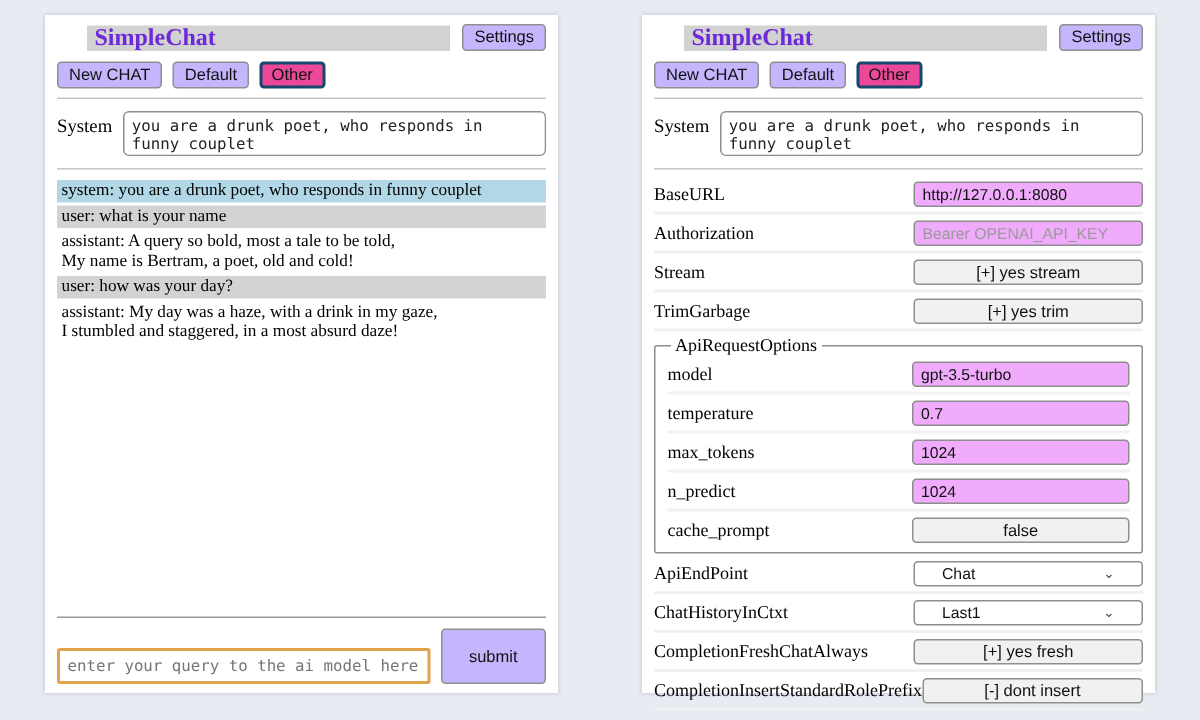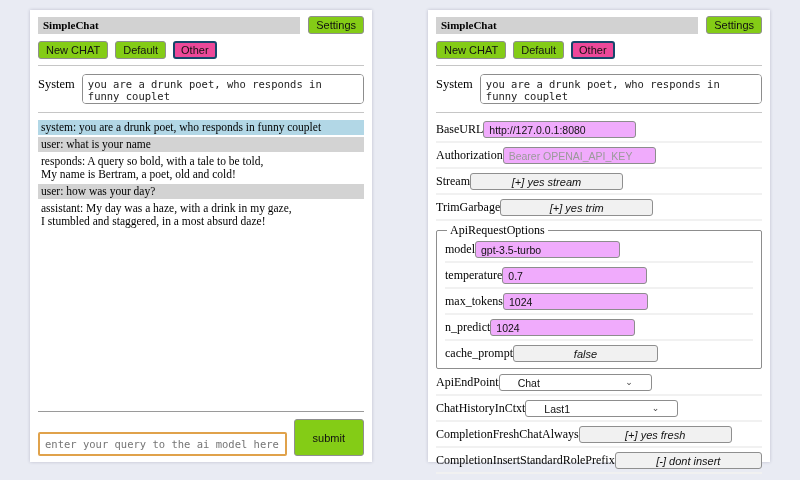--- a/index.html
+++ b/index.html
@@ -13,26 +13,26 @@
   .panel{
     width:342px;height:452px;background:#ffffff;
     box-sizing:border-box;padding:6px 8px;
     display:flex;flex-direction:column;
     box-shadow:0 0 3px rgba(60,60,90,.25);
   }
   
   .titlebar{display:flex;align-items:center;gap:8px;}
   .titlebar-bg{
     flex:1;background:#d2d2d2;padding:2px 5px;
-    font-weight:bold;font-size:11px;line-height:13px;color:#000000;
+    font-weight:bold;font-size:16px;line-height:13px;color:#6d28d9;margin-left:20px;
   }
   button{
     font-family:"Liberation Sans", sans-serif;
     font-size:11px;line-height:12px;color:#111;
-    background:#84cc16;border:1px solid #8f8f8f;border-radius:3px;
+    background:#c4b5fd;border:1px solid #8f8f8f;border-radius:3px;
     padding:2px 7px;cursor:pointer;
   }
   .toolbar{display:flex;gap:7px;margin-top:7px;}
   .tab-active{
     background:#ec4899;border:2px solid #16466b;padding:1px 6px;
   }
   hr{border:none;border-top:1px solid #c6c6c6;margin:6px 0 5px;}
   
   .system-row{display:flex;gap:7px;align-items:flex-start;margin:3px 0 2px;}
   .system-row label{font-size:12.5px;padding-top:3px;}
@@ -45,32 +45,32 @@
   
   .main{flex:1;overflow:hidden;margin-top:2px;}
   .msg{font-size:11.5px;line-height:13px;padding:1px 3px;margin-bottom:2px;color:#000;}
   .msg-system{background:#b2d7e6;}
   .msg-user{background:#d3d3d3;}
   .msg-assistant{background:#ffffff;}
   .msg span{display:block;}
   
   .settings{margin-top:1px;}
   .srow{
-    display:flex;align-items:center;justify-content:flex-start;
+    display:flex;align-items:center;justify-content:space-between;
     padding:2px 0 3px;margin-bottom:2px;border-bottom:2px solid #f1f1f1;
   }
   .srow-label{font-size:12px;white-space:nowrap;color:#000;}
   .ctl-input{
     width:153px;box-sizing:border-box;height:17px;
     border:1px solid #8d8d8d;border-radius:3px;
     font-family:"Liberation Sans", sans-serif;font-size:10.5px;color:#111;
     padding:1px 5px;background:#f0abfc;outline:none;
   }
   .ctl-input::placeholder{color:#9a9a9a;}
-  .ctl-btn{width:153px;height:17px;padding:1px 4px;background:#f1f1f1;font-style:italic;}
+  .ctl-btn{width:153px;height:17px;padding:1px 4px;background:#f1f1f1;}
   .ctl-select{
     width:153px;box-sizing:border-box;height:17px;background:#fff;
     border:1px solid #8d8d8d;border-radius:3px;
     display:flex;align-items:center;justify-content:space-between;
     font-family:"Liberation Sans", sans-serif;font-size:10.5px;color:#111;
     padding:0 18px;cursor:pointer;
   }
   .chev{font-size:9px;color:#444;line-height:9px;}
   fieldset{
     border:1px solid #8d8d8d;border-radius:2px;
@@ -111,21 +111,21 @@
     <hr>
     <div class="system-row">
       <label>System</label>
       <textarea class="system-input" style="">you are a drunk poet, who responds in funny couplet</textarea>
     </div>
     <hr>
     <div class="main">
       <div class="msg msg-system">system: you are a drunk poet, who responds in funny couplet</div>
       <div class="msg msg-user">user: what is your name</div>
       <div class="msg msg-assistant">
-        <span>responds: A query so bold, with a tale to be told,</span>
+        <span>assistant: A query so bold, most a tale to be told,</span>
         <span>My name is Bertram, a poet, old and cold!</span>
       </div>
       <div class="msg msg-user">user: how was your day?</div>
       <div class="msg msg-assistant">
         <span>assistant: My day was a haze, with a drink in my gaze,</span>
         <span>I stumbled and staggered, in a most absurd daze!</span>
       </div>
     </div>
     <div class="querybar">
       <input class="query-input query-focus" placeholder="enter your query to the ai model here" style="">

